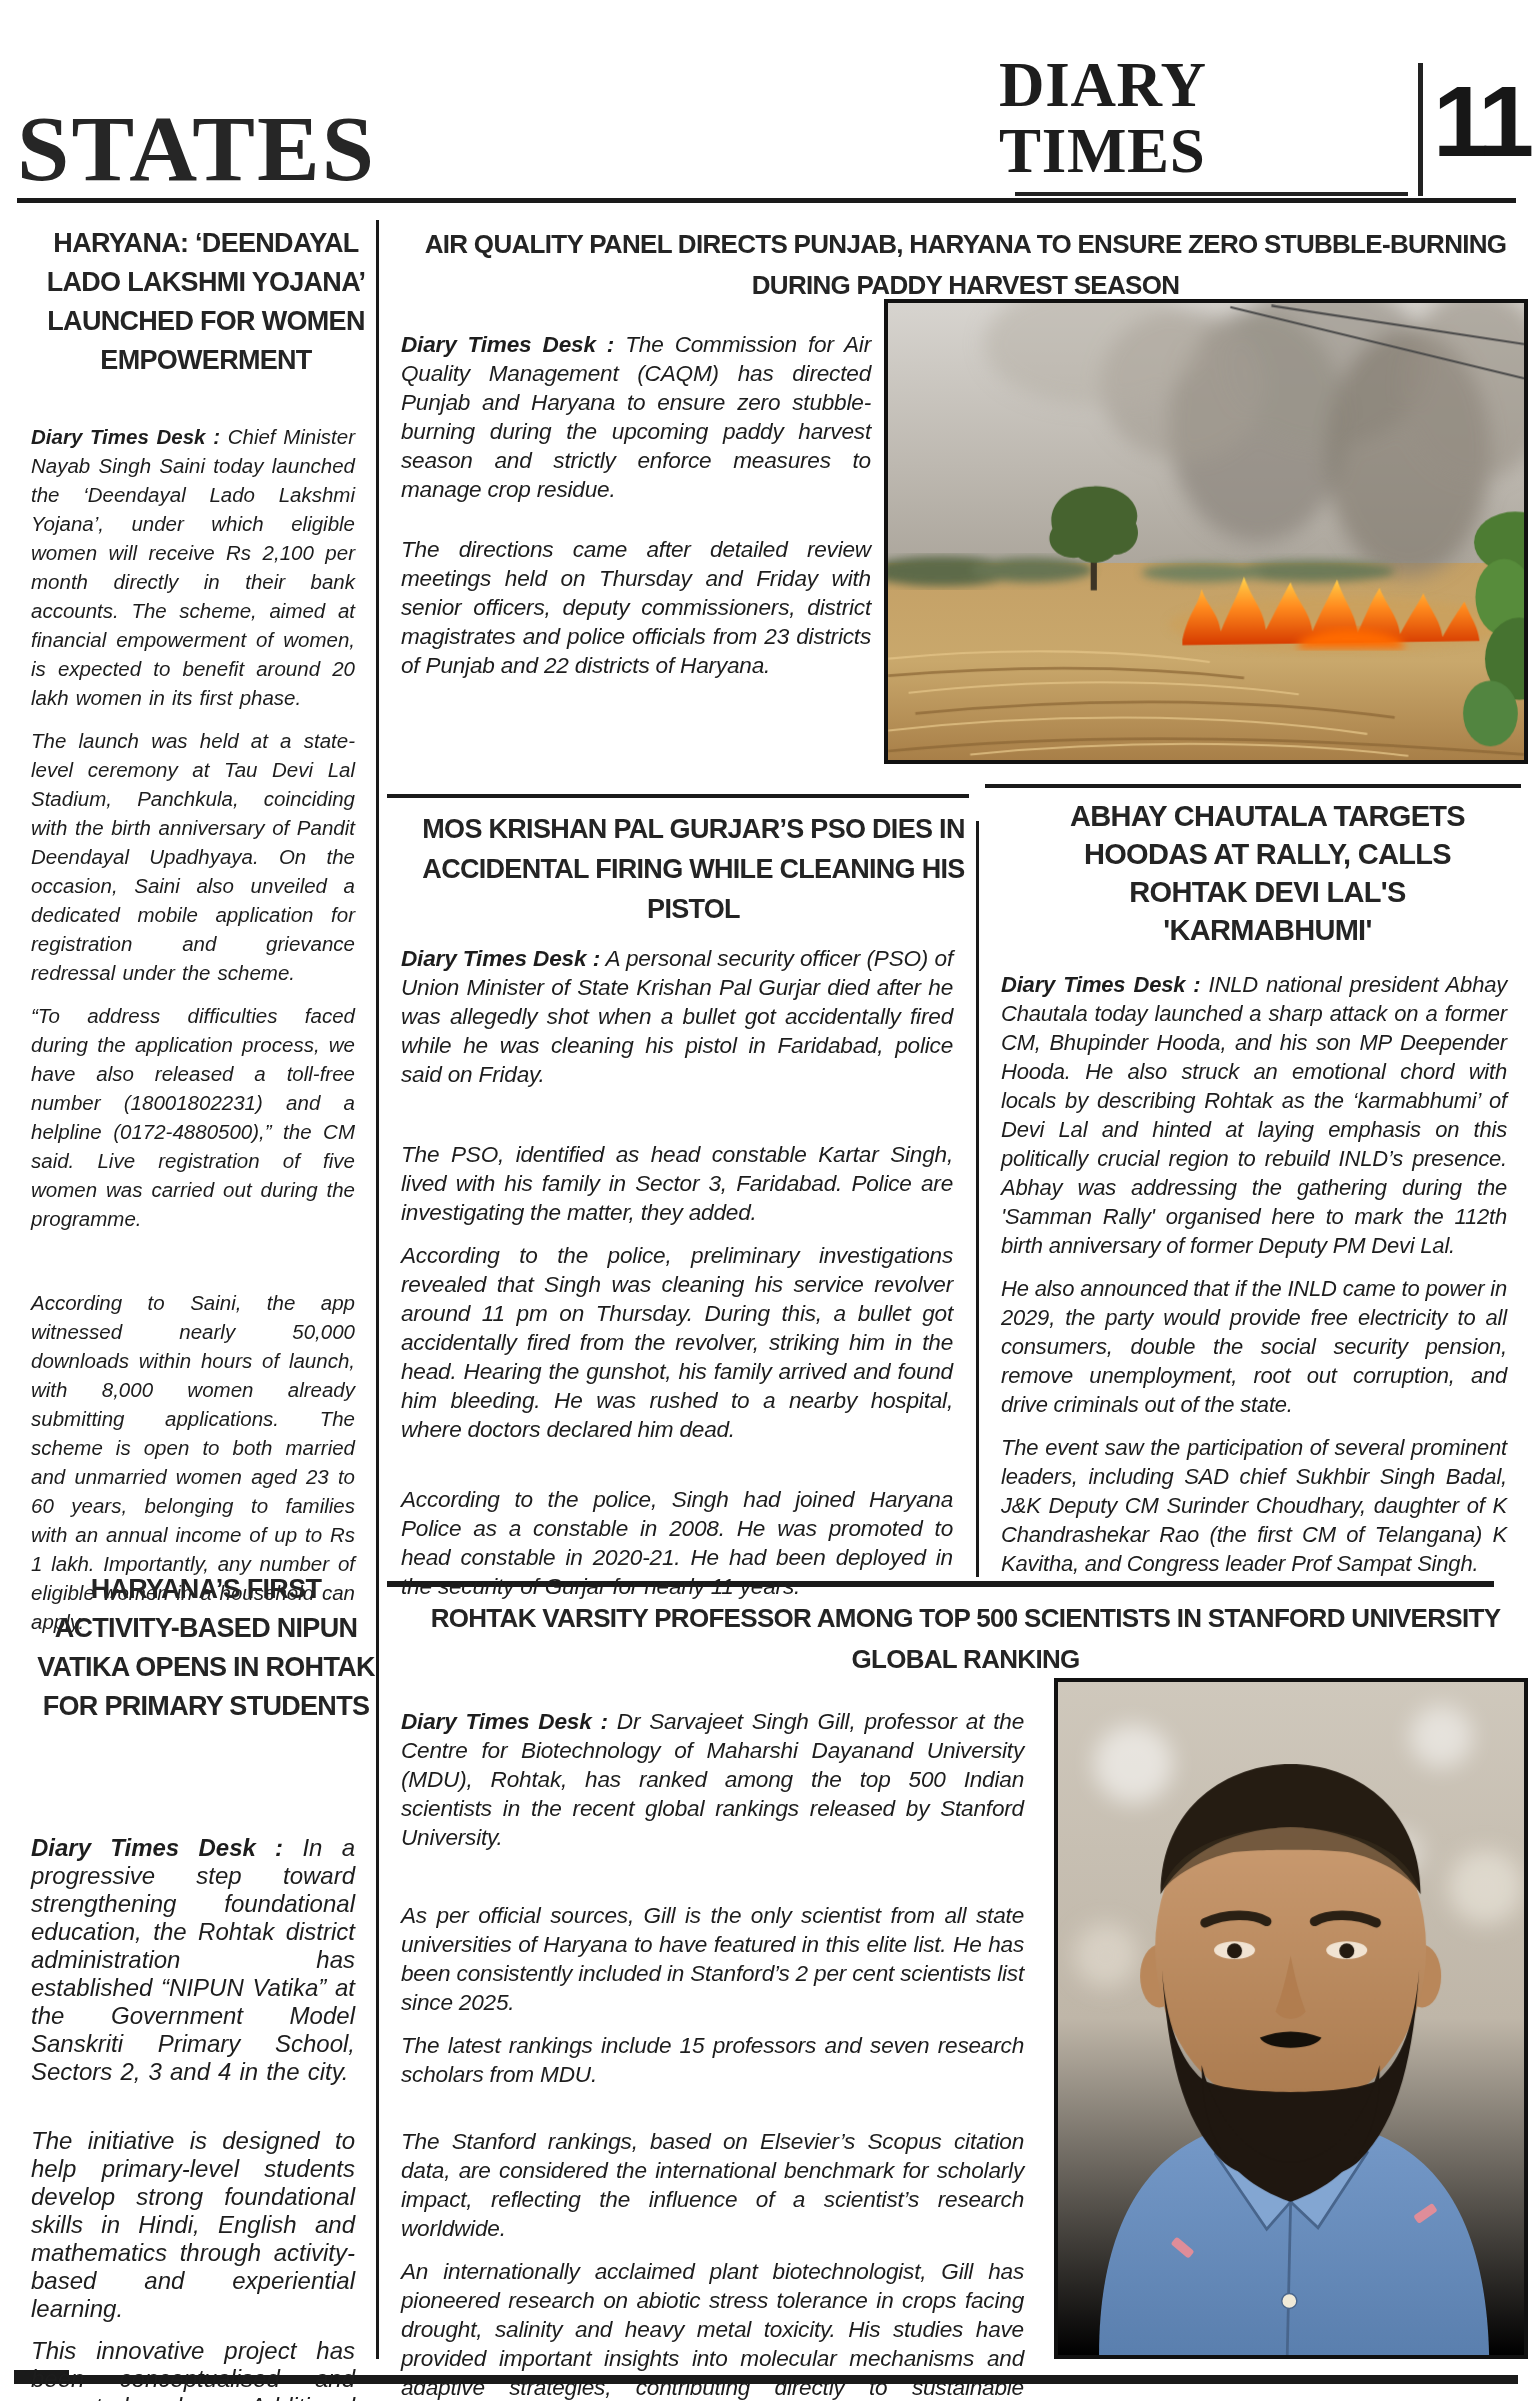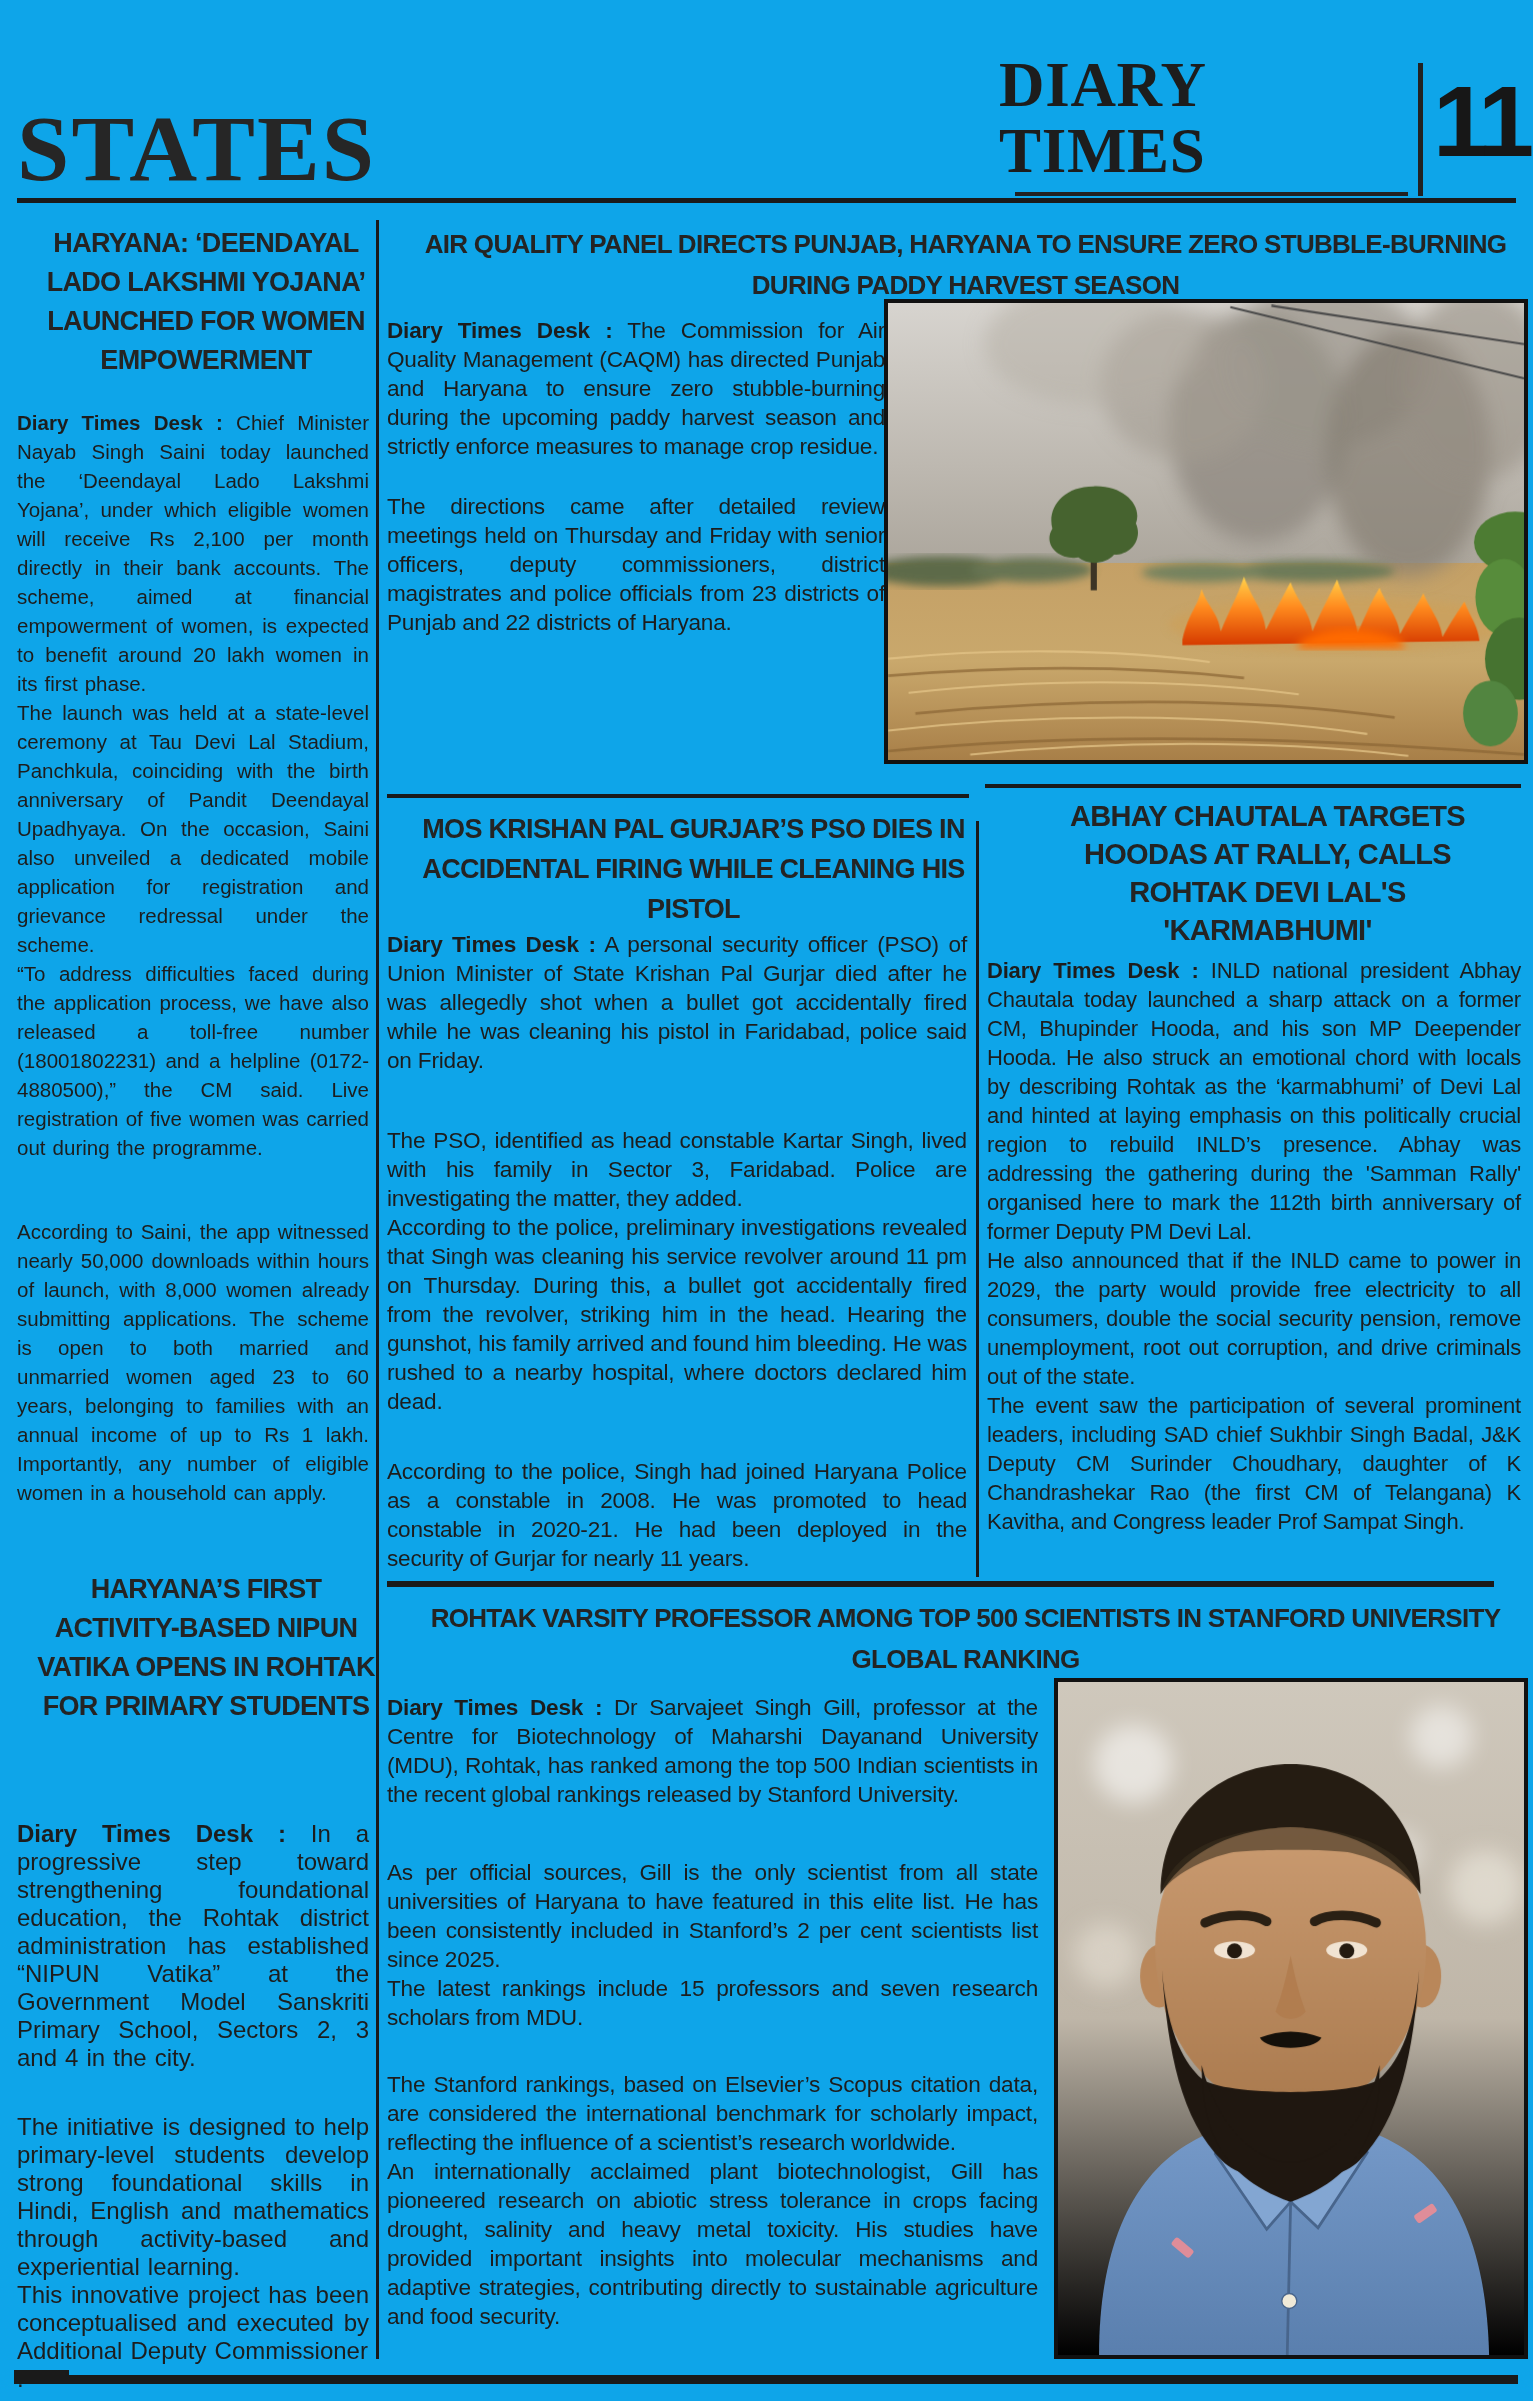--- a/index.html
+++ b/index.html
@@ -1,16 +1,16 @@
 <!DOCTYPE html>
 <html style="font-size:11px"><head>
 <meta charset="utf-8">
 <style>
   html,body{margin:0;padding:0;background:#e8e8e8;}
-  #page{position:relative;width:1533px;height:2401px;background:#0ea5e9;
+  #page{position:relative;width:1533px;height:2401px;background:#ffffff;
         font-family:"Liberation Sans",sans-serif;color:#1d1d1d;overflow:hidden;}
   .serif{font-family:"Liberation Serif",serif;}
   .abs{position:absolute;}
   
   #states-title{left:17px;top:101px;font-size:94px;font-weight:600;letter-spacing:2.1px;color:#262626;line-height:1;}
   #masthead{left:999px;top:52px;width:424px;}
   #masthead .paper{font-size:63px;font-weight:600;letter-spacing:0.7px;color:#1d1d1d;line-height:1.05;}
   #masthead .mrule{width:393px;height:3.4px;background:#222;margin:8.2px auto 6.8px auto;}
   #masthead .dateline{font-size:34px;color:#1d1d1d;word-spacing:11px;}
   #page-vbar{left:1418px;top:63px;width:4.8px;height:133px;background:#222;}
@@ -27,21 +27,21 @@
   #rule-bottom-stub{left:13.7px;top:2370px;width:55px;height:14.4px;}
   
   .headline{font-weight:700;text-align:center;color:#242424;letter-spacing:-0.7px;margin-left:13px;}
   #h-lado{left:17px;top:224px;width:352px;font-size:27px;line-height:39px;}
   #h-nipun{left:17px;top:1570px;width:352px;font-size:27px;line-height:39px;}
   #h-air{left:383px;top:224px;width:1139px;font-size:26px;line-height:41px;}
   #h-pso{left:400px;top:809px;width:561px;font-size:27px;line-height:40px;}
   #h-chautala{left:1015px;top:797px;width:479px;font-size:29px;line-height:38px;}
   #h-stanford{left:383px;top:1598px;width:1139px;font-size:26px;line-height:41px;}
   
-  .body p{margin:0;text-align:justify;}
+  .body p{margin:14px;text-align:justify;font-style:italic;}
   .body b{font-weight:700;}
   #b-lado{left:17px;top:408px;width:352px;font-size:20.5px;line-height:29px;word-spacing:1.4px;}
   #b-nipun{left:17px;top:1820px;width:352px;font-size:24px;line-height:28px;word-spacing:1.4px;}
   #b-air{left:387px;top:316px;width:498px;font-size:22.6px;line-height:29px;letter-spacing:-0.2px;}
   #b-pso{left:387px;top:930px;width:580px;font-size:22.6px;line-height:29px;letter-spacing:-0.2px;}
   #b-chautala{left:987px;top:956px;width:534px;font-size:22px;line-height:29px;letter-spacing:-0.2px;}
   #b-stanford{left:387px;top:1693px;width:651px;font-size:22.6px;line-height:29px;letter-spacing:-0.2px;}
   .mt45{margin-top:31px!important;} .mt55{margin-top:38px!important;}
   .mt60{margin-top:41px!important;} .mt72{margin-top:49px!important;}
   .mt75{margin-top:51px!important;} .mt80{margin-top:55px!important;}

